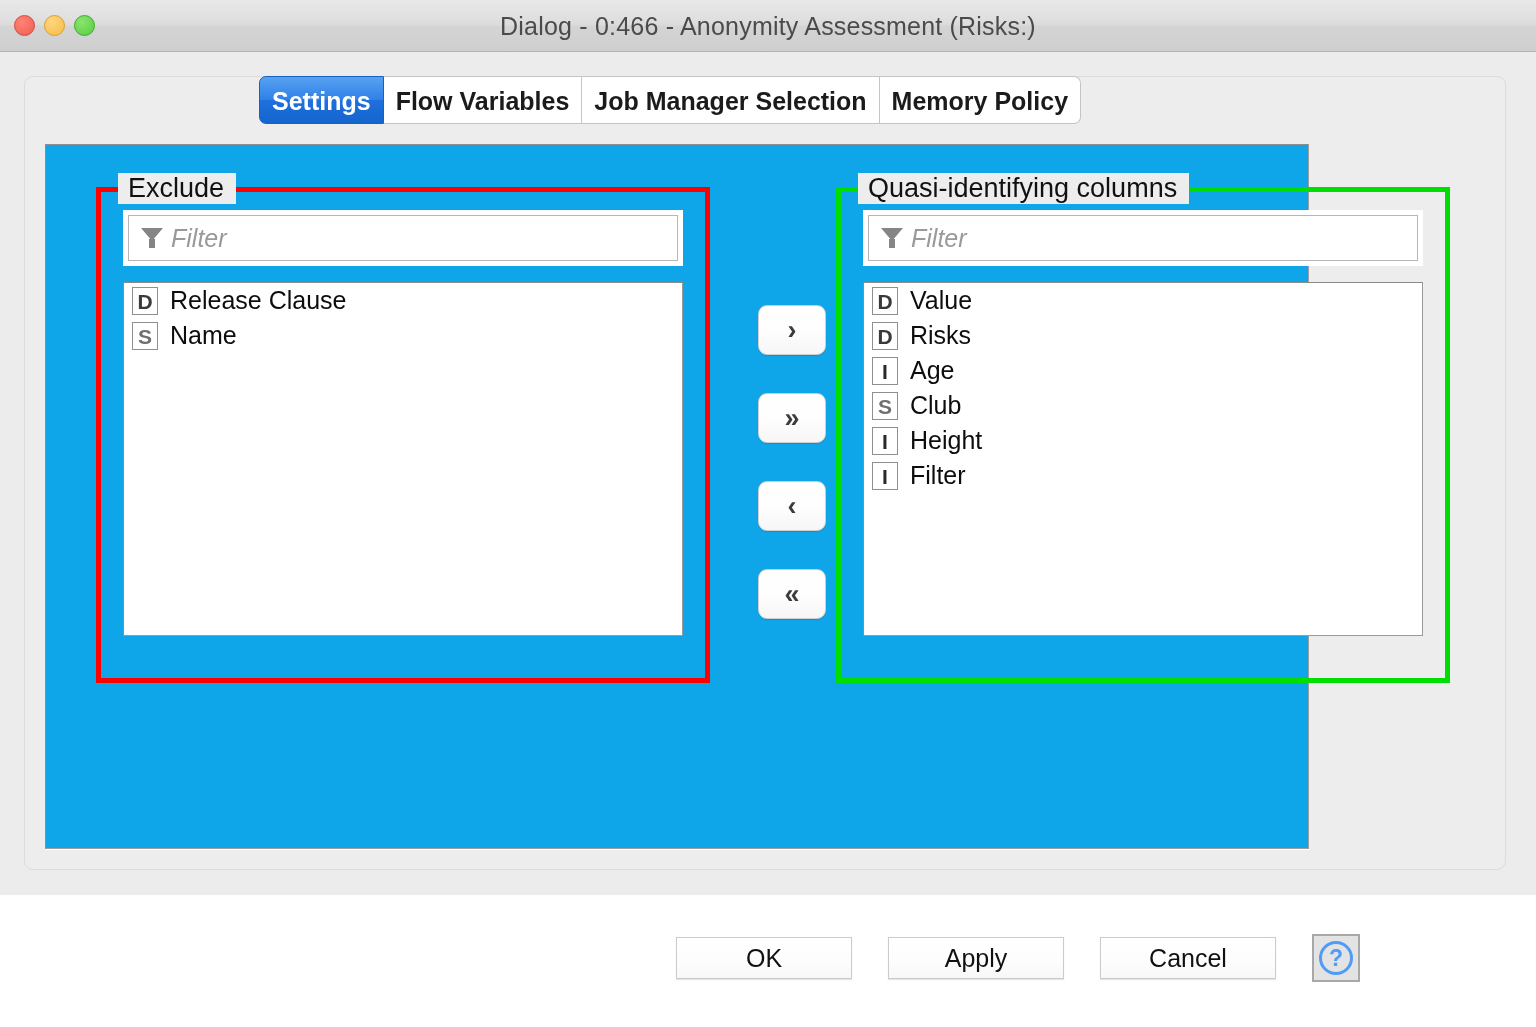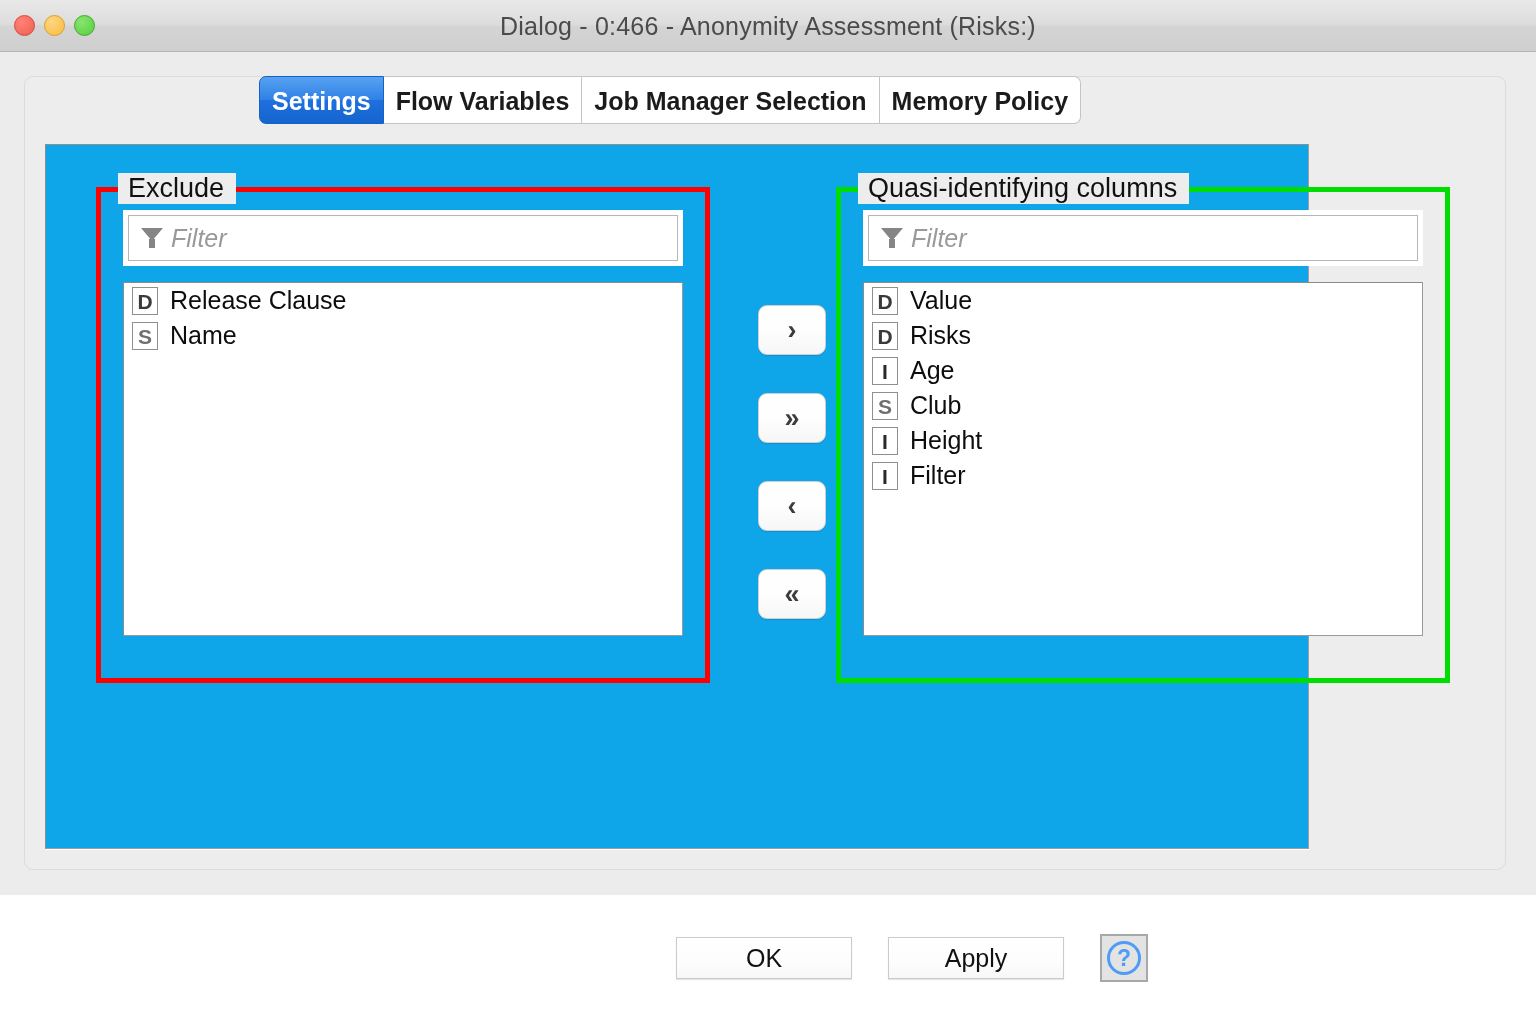--- a/index.html
+++ b/index.html
@@ -441,16 +441,17 @@
       </div>
 
 
     </div>
   </div>
 </div>
 
 <div id="action-bar">
   <div class="action-btn">OK</div>
   <div class="action-btn">Apply</div>
+  <div class="action-btn">Cancel</div>
   <div id="help-button">
     <span class="help-circle">?</span>
   </div>
 </div>
 
 </body></html>

